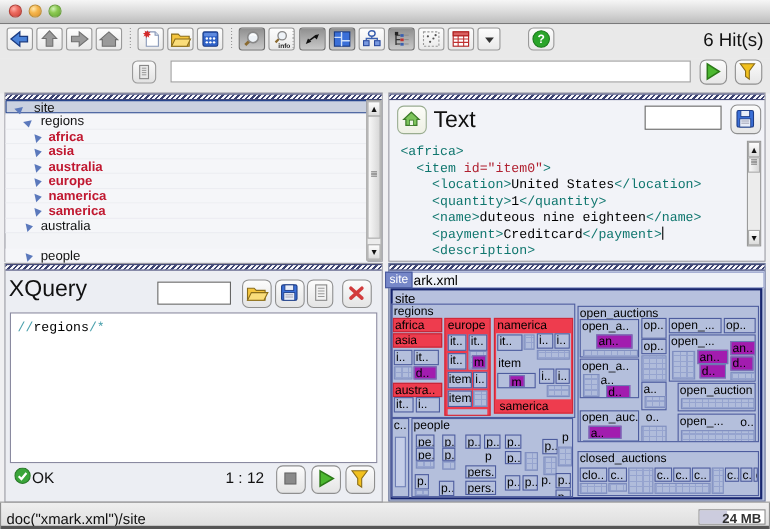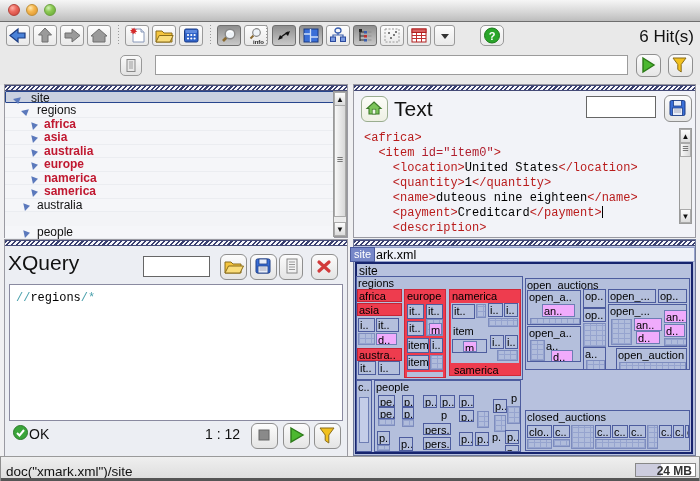--- a/index.html
+++ b/index.html
@@ -74,40 +74,40 @@
 #textp { position:absolute; left:353px; top:84px; width:343px; height:154px;
   background:#f2f3f8; border:1px solid #9a9aa2; }
 #textp .home { position:absolute; left:7px; top:11px; width:27px; height:26px;
   background:linear-gradient(#fcfdf8,#eef0e4); border:1.5px solid #9aad90; border-radius:6px; }
 #textp h1, #xq h1 { font-weight:normal; font-size:21px; color:#111; font-family:"Liberation Sans",sans-serif; }
 #textp h1 { position:absolute; left:40px; top:12px; }
 #textp .fld { position:absolute; left:232px; top:11px; width:70px; height:22px; background:#fff; border:1px solid #666; }
 #textp .save { position:absolute; left:310px; top:10px; width:28px; height:27px;
   background:linear-gradient(#fcfcfc,#e6e6e6); border:1.5px solid #8f8f8f; border-radius:6px; }
 .code { font-family:"Liberation Mono",monospace; font-size:12px; line-height:15px; white-space:pre; }
-.cb { color:#b91c1c; } .cr { color:#b02030; } .ck { color:#000; }
+.cb { color:#0f766e; } .cr { color:#b02030; } .ck { color:#000; }
 #xmlcode { position:absolute; left:10px; top:46px; }
 
 
 #xq { position:absolute; left:4px; top:239px; width:344px; height:218px;
   background:#eceef3; border:1px solid #9a9aa2; }
 #xq h1 { position:absolute; left:3px; top:11px; }
 #xq .fld { position:absolute; left:138px; top:16px; width:67px; height:21px; background:#fff; border:1px solid #666; }
 .sqbtn { position:absolute; width:27px; height:26px;
   background:linear-gradient(#fcfcfc,#e4e4e4); border:1.5px solid #8f8f8f; border-radius:6px; }
 #xq .ta { position:absolute; left:4px; top:44px; width:334px; height:137px;
   background:#fff; border:1px solid #8a8aa0; }
 #xq .ok { position:absolute; top:186px; font-size:14px; color:#111; }
 #xq .pos { position:absolute; left:200px; top:186px; font-size:14px; color:#111; }
 
 
 #map { position:absolute; left:353px; top:239px; width:343px; height:217px;
   background:#b7c1de; border:1px solid #707a9a; }
 .mb { position:absolute; border:1px solid #4d5c9e; background:#b4bfdc; font-size:11px; line-height:12px; color:#000; overflow:hidden; white-space:nowrap; padding-left:1px; }
-.mb.sub { background:#f0abfc; border-color:#6d7db4; }
+.mb.sub { background:#a21caf; border-color:#6d7db4; }
 .mt { position:absolute; font-size:11px; line-height:12px; color:#000; white-space:nowrap; }
 .mr { background:#ee3c4e; border-color:#c52436; }
 .mg { background:
   repeating-linear-gradient(0deg,#96a4cf 0 1px,transparent 1px 5px),
   repeating-linear-gradient(90deg,#96a4cf 0 1px,transparent 1px 6px),
   #b0bcdb; border:1px solid #7d8cbe; }
 
 
 #status { position:absolute; left:0; top:456px; width:700px; height:25px;
   background:linear-gradient(#efefef,#dcdcdc); border-top:1px solid #9a9a9a; }
@@ -447,21 +447,21 @@
     <div class="mg abs" style="left:102px;top:30px;width:12px;height:17px"></div>
     <div class="mb" style="left:118px;top:18px;width:14px;height:14px">p..</div>
     <div class="mg abs" style="left:119px;top:34px;width:12px;height:17px"></div>
     <div class="mt" style="left:117px;top:50px">p.</div>
     <div class="mb" style="left:130px;top:49px;width:14px;height:14px">p..</div>
     <div class="mt" style="left:136px;top:11px">p</div>
     <div class="mg abs" style="left:132px;top:25px;width:13px;height:18px"></div>
     <div class="mb" style="left:130px;top:64px;width:14px;height:7px">p..</div>
   </div>
 
-  <div class="mb" style="left:171px;top:38px;width:165px;height:92px">open_auctions
+  <div class="mb" style="left:171px;top:38px;width:165px;height:124px">open_auctions
     <div class="mb" style="left:1px;top:11px;width:54px;height:35px"><span>open_a..</span>
       <div class="mb sub" style="left:14px;top:13px;width:33px;height:13px">an..</div>
       <div class="mg abs" style="left:2px;top:27px;width:50px;height:7px"></div>
     </div>
     <div class="mb" style="left:1px;top:47px;width:54px;height:36px"><span>open_a..</span>
       <div class="mg abs" style="left:2px;top:13px;width:15px;height:21px"></div>
       <div class="mt" style="left:18px;top:13px">a..</div>
       <div class="mb sub" style="left:23px;top:23px;width:22px;height:12px">d..</div>
     </div>
     <div class="mb" style="left:1px;top:94px;width:54px;height:35px"><span>open_auc..</span>

